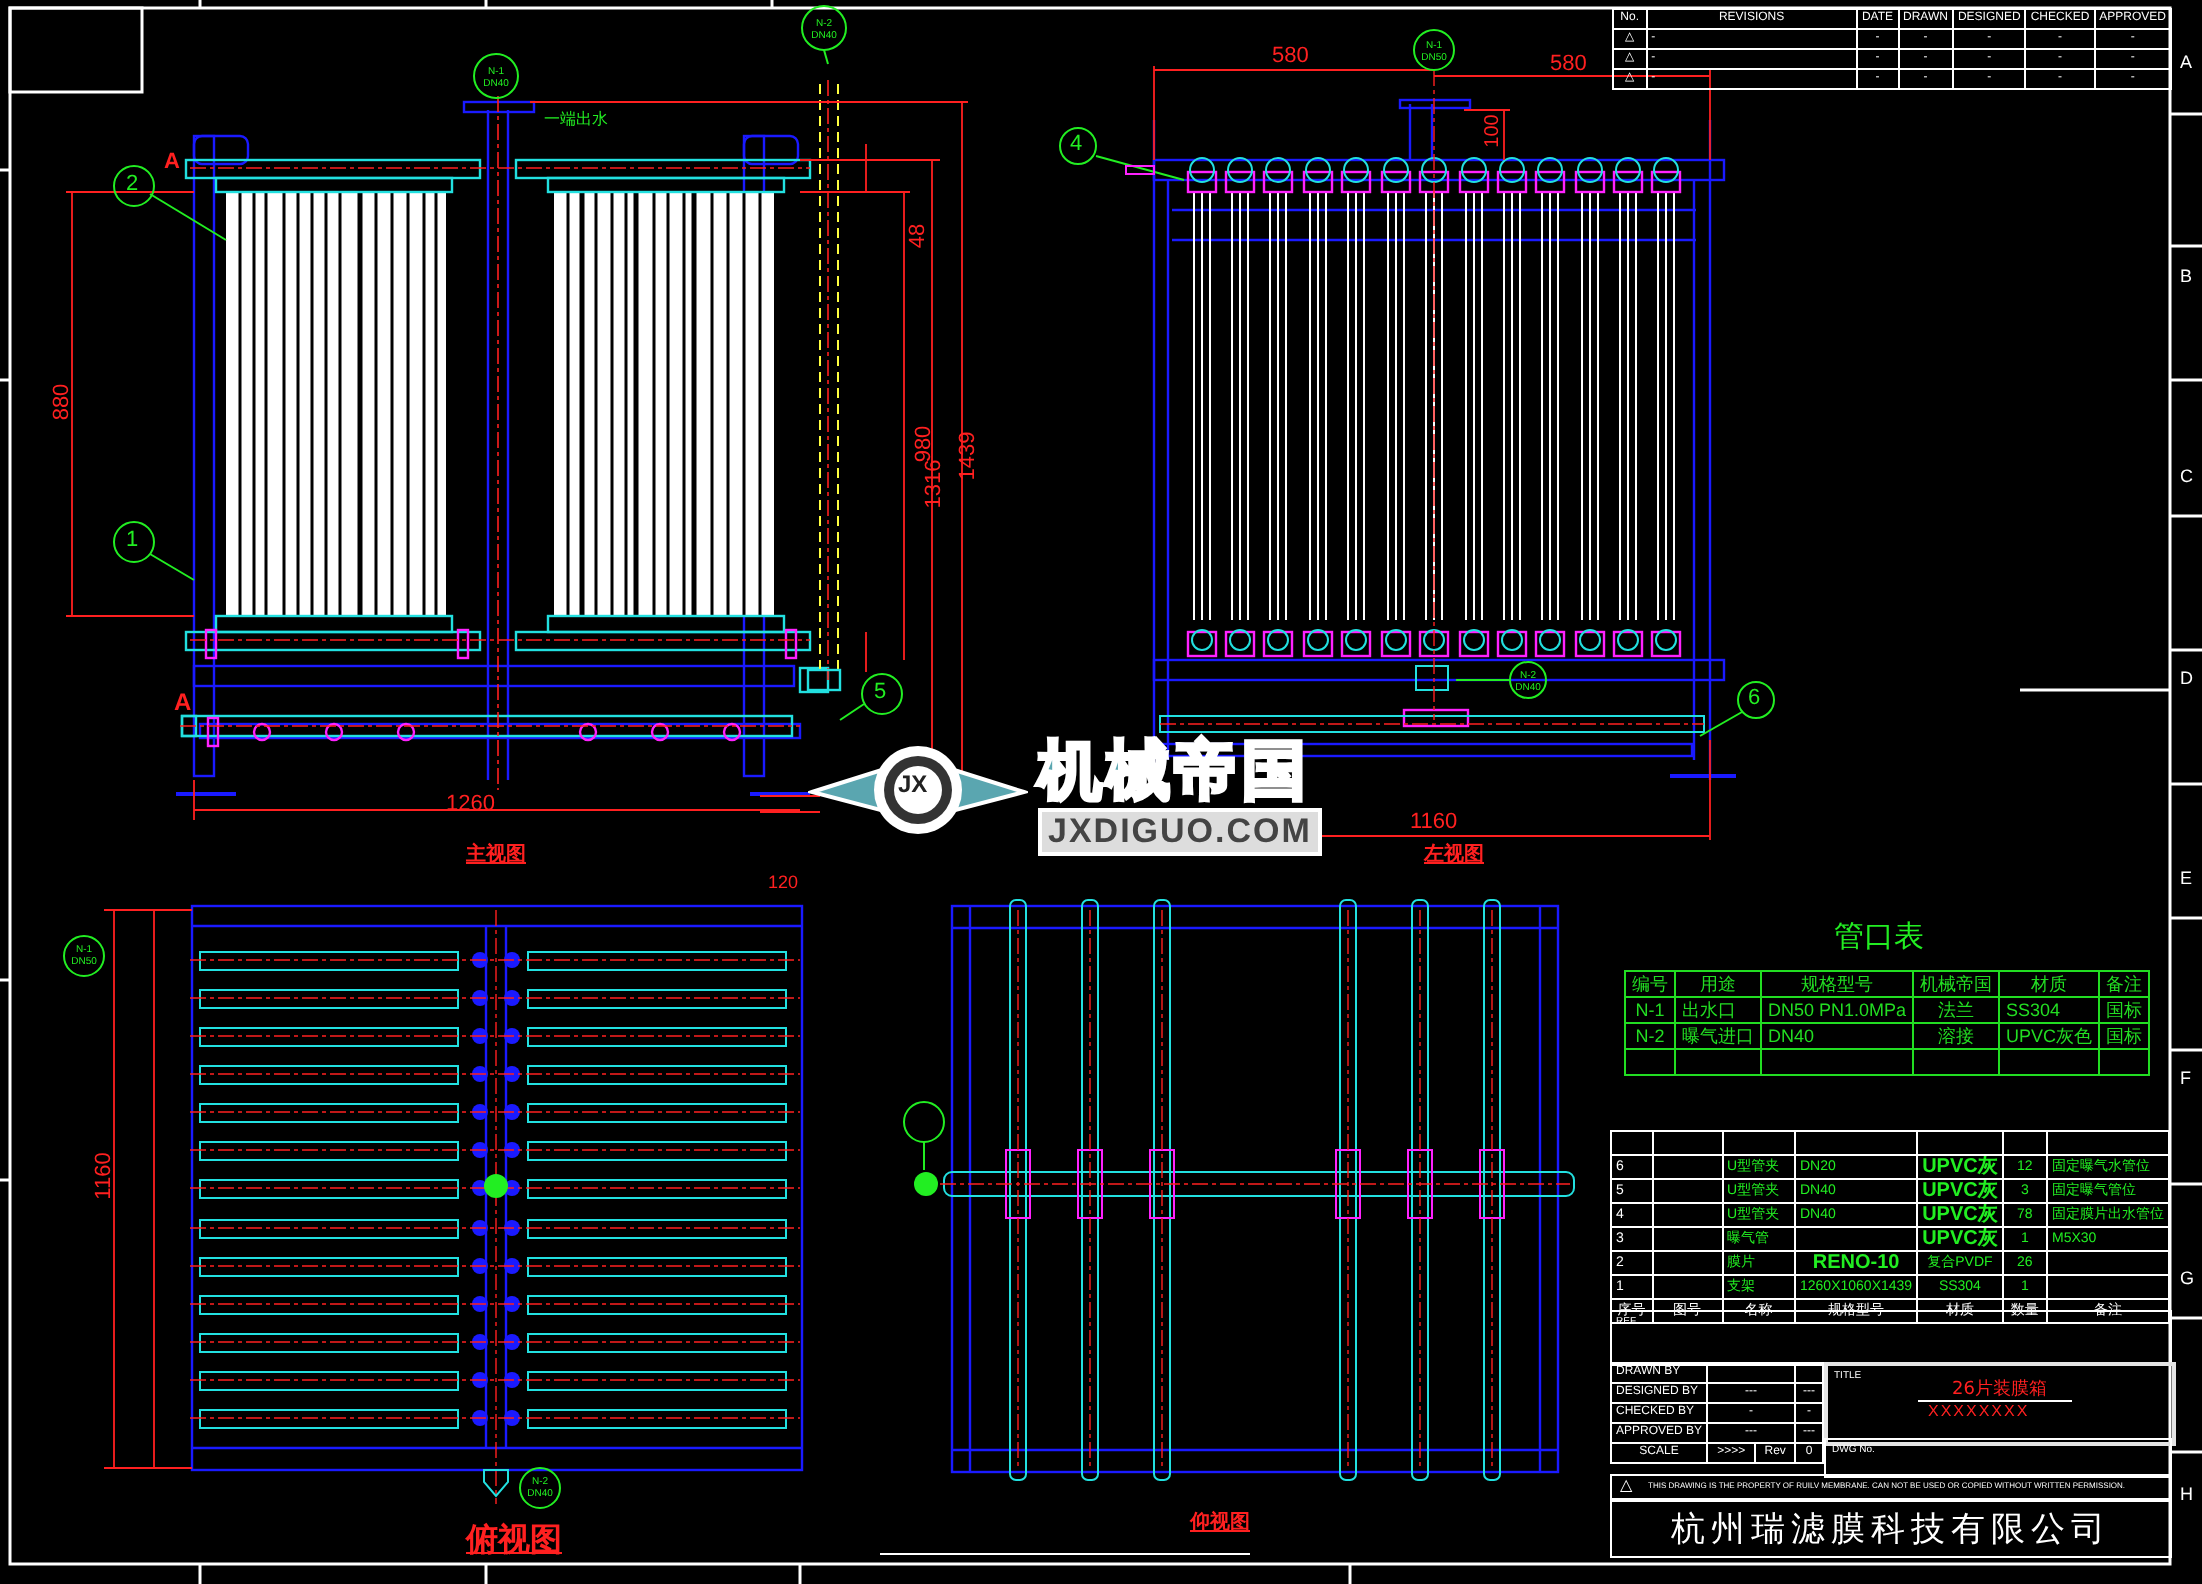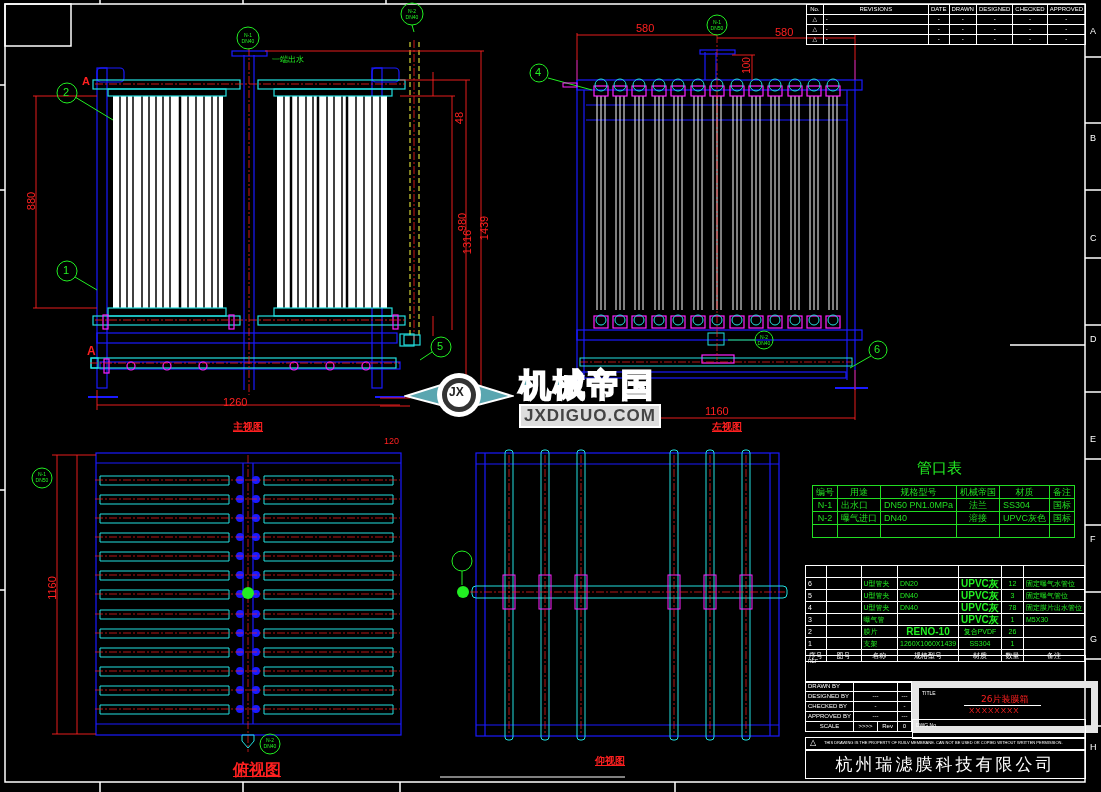--- a/index.html
+++ b/index.html
@@ -645,21 +645,21 @@
         <td>---</td>
       </tr>
   <tr>
         <td>SCALE</td>
         <td>&gt;&gt;&gt;&gt;</td>
         <td>Rev</td>
         <td>0</td>
       </tr>
 </tbody>
   </table>
-<div class="abs" style="left:912px;top:681px;width:172px;height:38px;border:7px solid #e5e5e5;">
+<div class="abs" style="left:912px;top:681px;width:172px;height:38px;border:2px solid #e5e5e5;">
   <span class="t" style="position:absolute;left:3px;top:2px;font-size:5px;">TITLE</span>
   <div class="abs" style="left:62px;top:5px;color:#ff2020;font-size:9px;">26片装膜箱</div>
   <div class="abs" style="left:45px;top:17px;width:77px;border-top:1px solid #fff;"></div>
   <div class="abs t" style="left:50px;top:18px;color:#ff2020;font-size:8px;letter-spacing:1px;">XXXXXXXX</div>
 </div>
 <div class="abs" style="left:912px;top:719px;width:172px;height:18px;border:1px solid #fff;">
   <span class="t" style="position:absolute;left:3px;top:2px;font-size:5px;">DWG No.</span>
 </div>
 <div class="abs" style="left:805px;top:737px;width:279px;height:12px;border:1px solid #fff;overflow:hidden;">
   <span style="position:absolute;left:4px;top:0;font-size:8px;">△</span>

